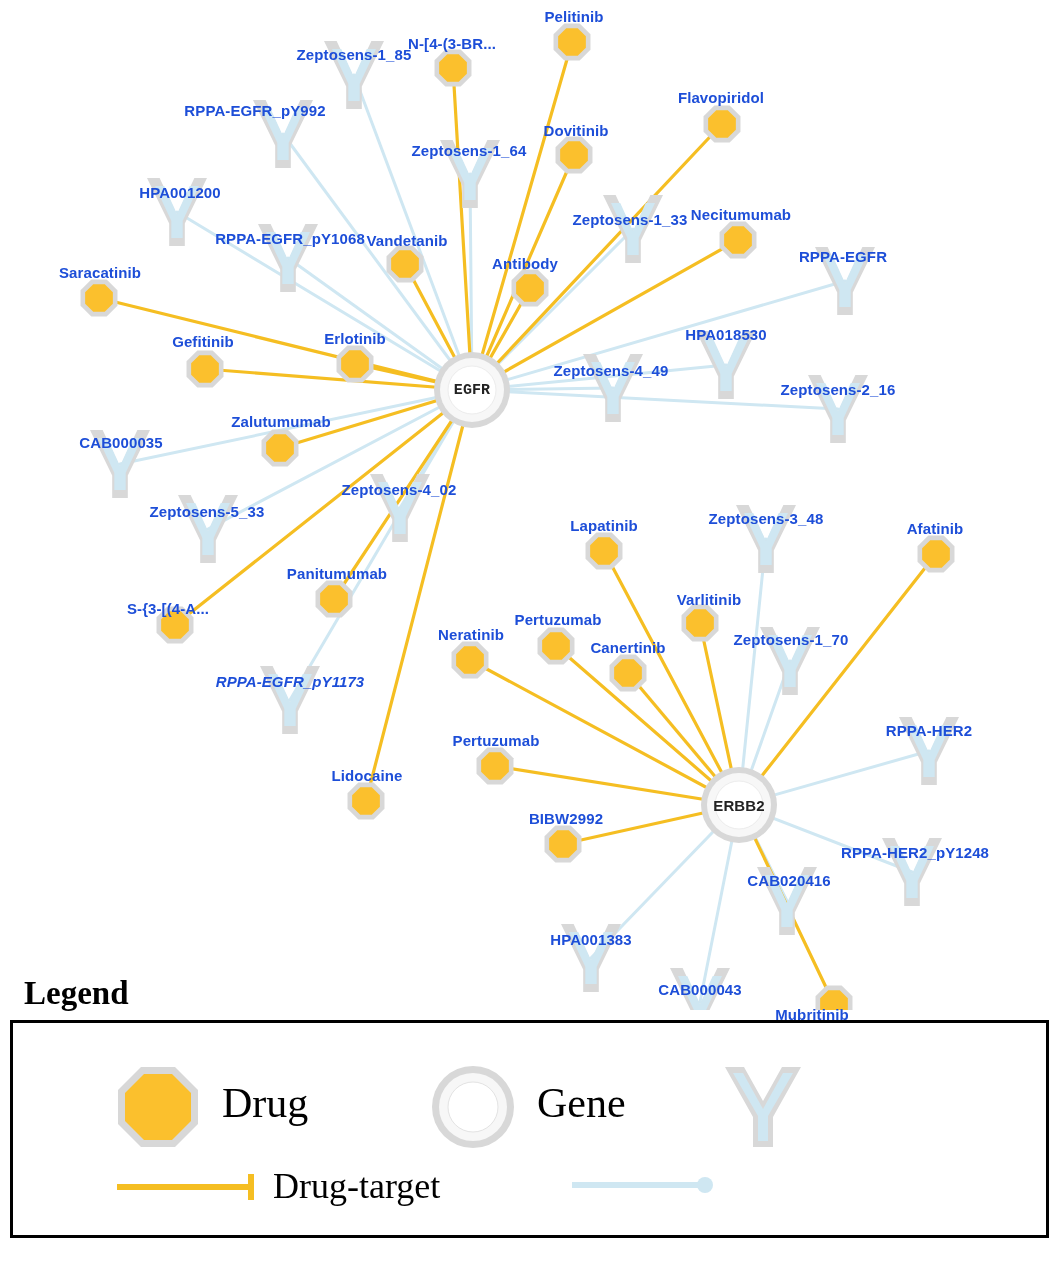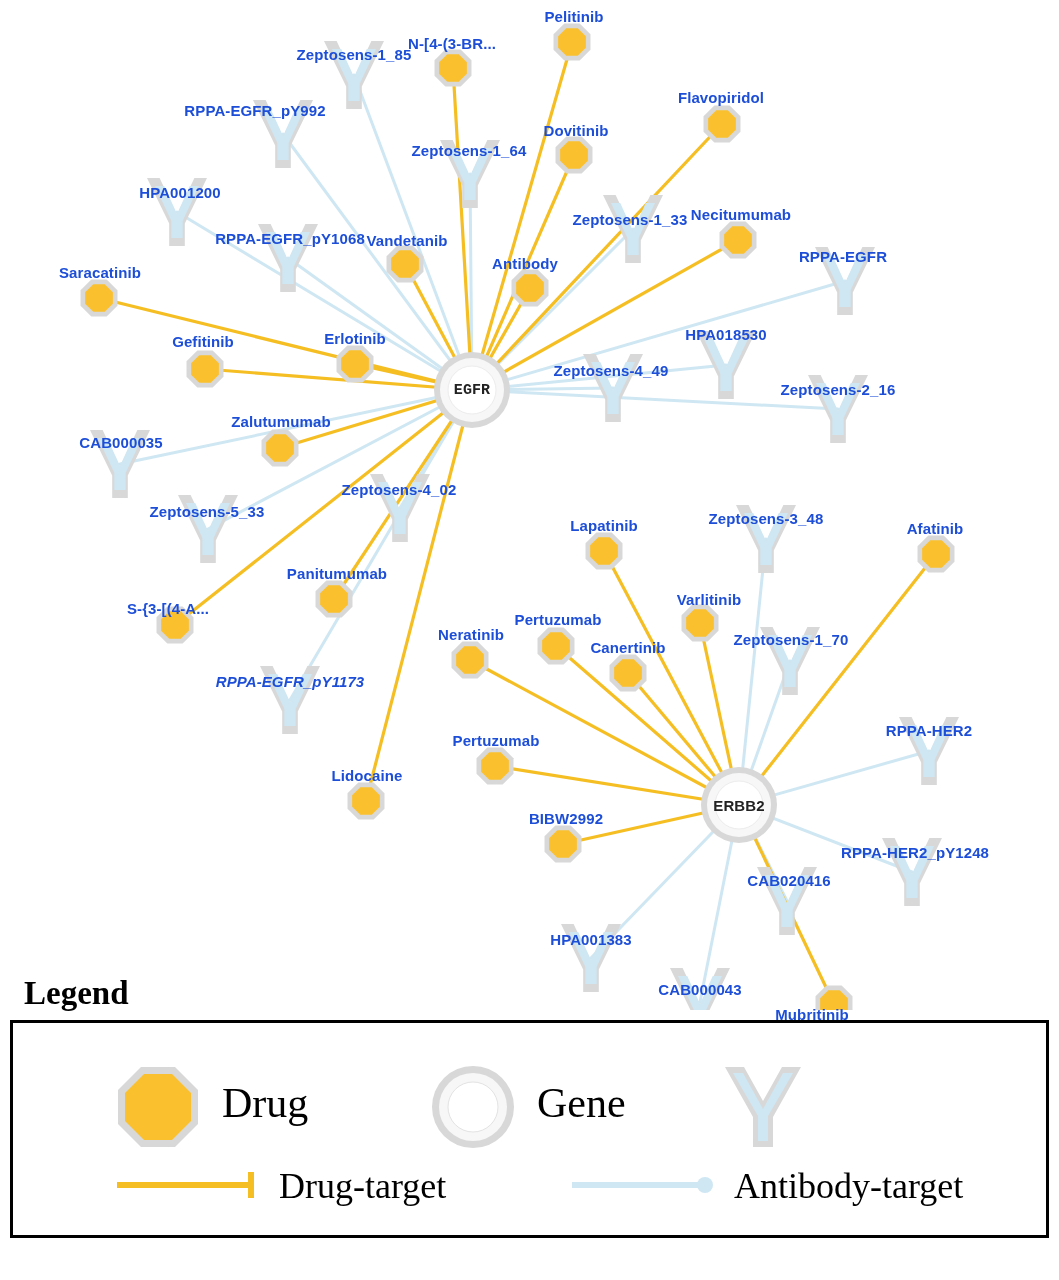--- a/index.html
+++ b/index.html
@@ -83,22 +83,22 @@
   .legend-row2 {
     position: absolute;
     top: 142px;
     left: 0;
     width: 100%;
     height: 60px;
   }
   .legend-edge-item {
     position: absolute;
     display: flex;
-    align-items: flex-start;
-    gap: 16px;
+    align-items: flex-end;
+    gap: 10px;
   }
   .legend-edge-text {
     font-family: "Liberation Serif", serif;
     font-size: 36px;
     color: #000;
   }
 </style>
 </head>
 <body>
 
@@ -415,17 +415,16 @@
           <line x1="4" y1="20" x2="138" y2="20" stroke="#F5BE22" stroke-width="6"></line>
           <line x1="138" y1="7" x2="138" y2="33" stroke="#F5BE22" stroke-width="6"></line>
         </svg>
         <span class="legend-edge-text">Drug-target</span>
       </div>
       <div class="legend-edge-item" style="left:555px; top:0px;">
         <svg width="150" height="40" viewBox="0 0 150 40">
           <line x1="4" y1="20" x2="132" y2="20" stroke="#cfe7f2" stroke-width="6"></line>
           <circle cx="137" cy="20" r="8" fill="#cfe7f2"></circle>
         </svg>
-        <span class="legend-edge-text">Antibody-target</span>
       </div>
     </div>
   </div>
 </div>
 
 </body></html>

